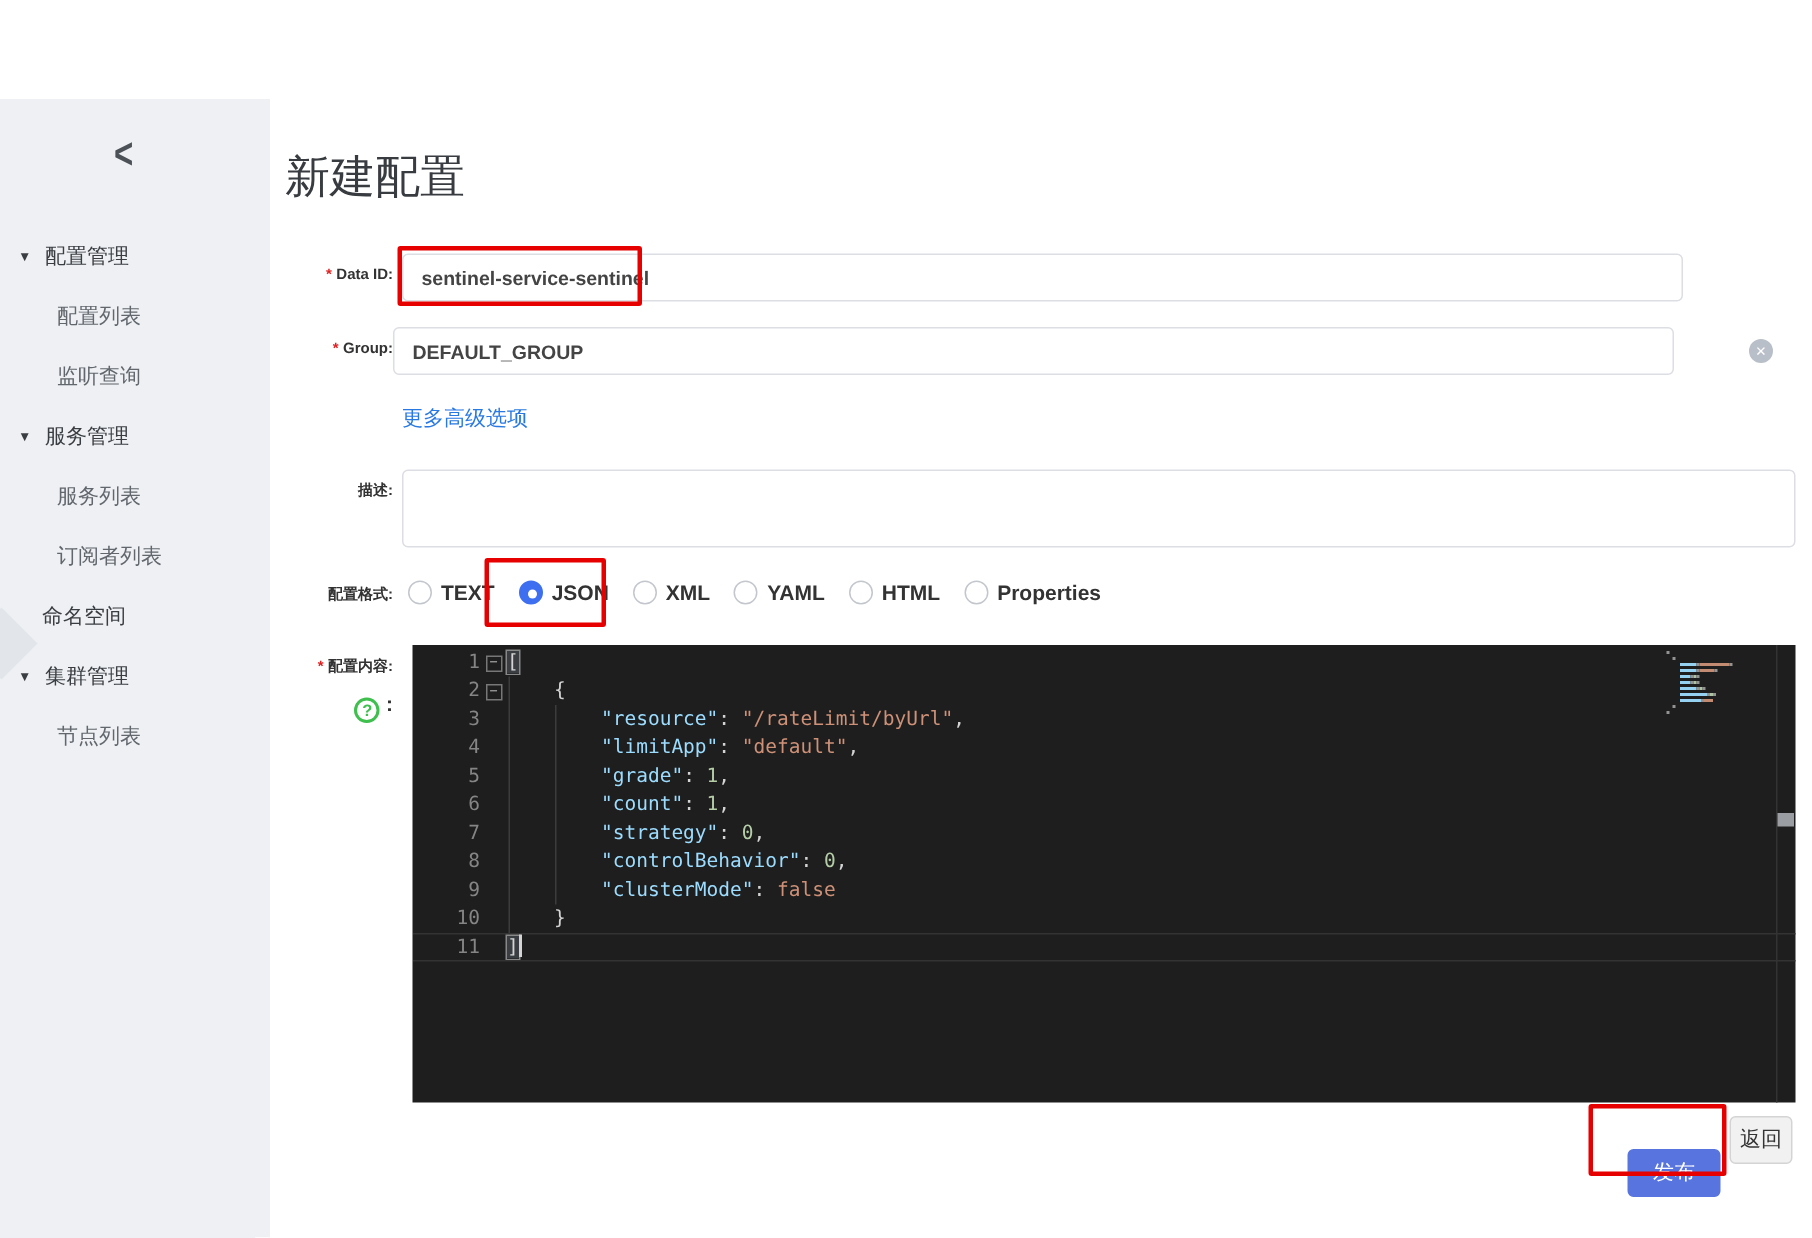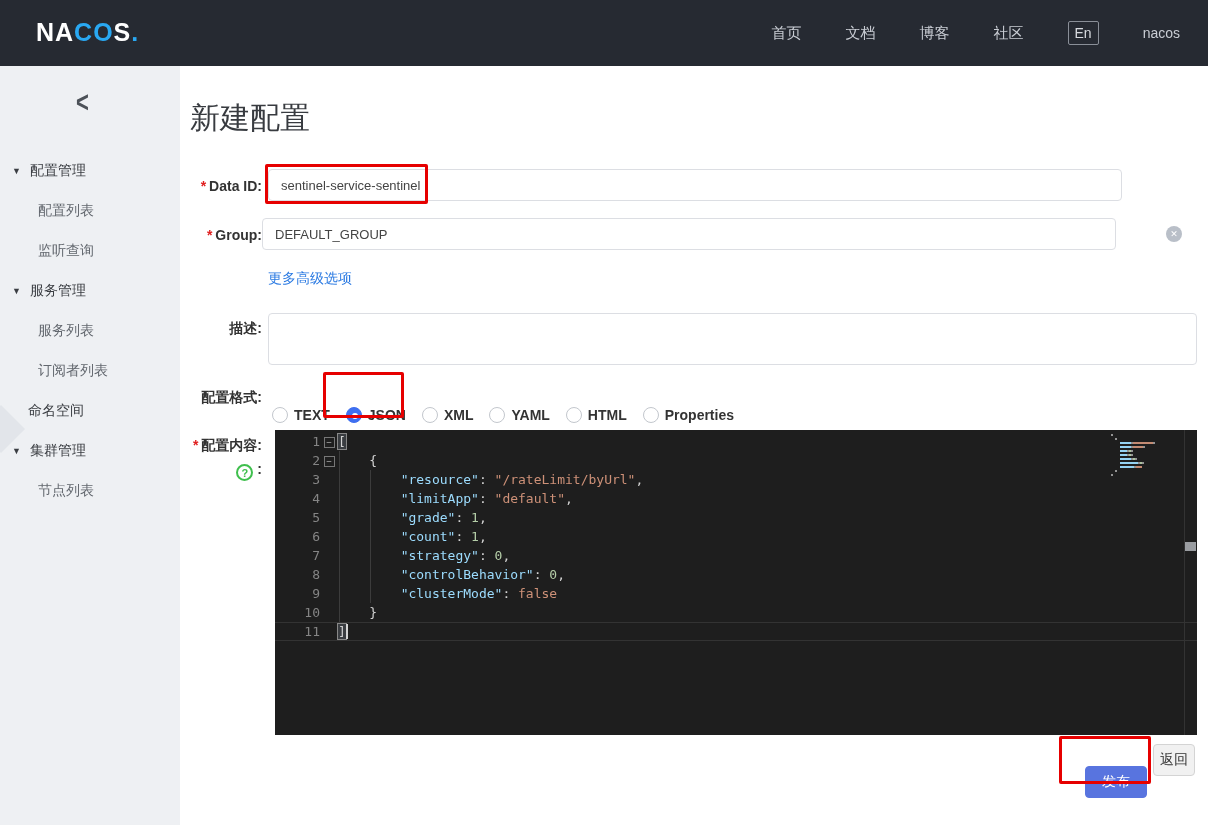--- a/index.html
+++ b/index.html
@@ -29,33 +29,33 @@
   .menu{position:absolute;left:0;top:84px;width:180px;}
   .side-item{height:40px;line-height:40px;font-size:14px;cursor:pointer;white-space:nowrap;}
   .side-item .arrow{display:inline-block;margin:0 9px 0 12px;font-size:9px;color:#3a3d42;vertical-align:1px;}
   .side-item.group{color:#3a3d42;}
   .side-item.sub{color:#62676e;padding-left:38px;}
   .side-item.top{color:#3a3d42;padding-left:28px;}
 
   
   .content{position:absolute;left:180px;top:66px;width:1028px;height:759px;background:#fff;}
   .page-title{position:absolute;left:190px;top:98px;font-size:30px;color:#383b40;font-weight:500;}
-  .flabel{position:absolute;left:180px;width:82px;text-align:right;font-size:14px;font-weight:bold;color:#333;}
+  .flabel{position:absolute;left:180px;width:82px;text-align:right;font-size:10px;font-weight:bold;color:#333;}
   .req{color:#e02020;margin-right:3px;font-weight:bold;}
   .tinput{position:absolute;left:268px;width:854px;height:32px;border:1px solid #dcdee3;border-radius:4px;
-    font-size:13px;color:#444;padding:0 12px;font-family:"Liberation Sans",sans-serif;outline:none;background:#fff;}
+    font-size:13px;color:#444;padding:0 12px;font-family:"Liberation Sans",sans-serif;outline:none;background:#fff;font-weight:bold;}
   .group-wrap{position:absolute;left:262px;top:218px;width:929px;height:32px;padding-left:36px;}
   .group-wrap .tinput{left:0;top:0;}
   .clear-icon{position:absolute;right:9px;top:8px;width:16px;height:16px;border-radius:50%;background:#b9bfc8;
     color:#fff;font-size:9px;line-height:16px;text-align:center;cursor:pointer;}
   .adv-link{position:absolute;left:268px;top:270px;font-size:14px;color:var(--link);cursor:pointer;}
   .desc-area{position:absolute;left:268px;top:313px;width:929px;height:52px;border:1px solid #dcdee3;border-radius:4px;
     resize:none;outline:none;font-family:"Liberation Sans",sans-serif;}
   .radio-row{position:absolute;left:272px;top:387px;display:flex;align-items:center;gap:16px;}
-  .radio-opt{display:flex;align-items:center;gap:6px;cursor:pointer;margin-top:20px;}
+  .radio-opt{display:flex;align-items:center;gap:6px;cursor:pointer;}
   .radio-circle{width:16px;height:16px;border-radius:50%;border:1px solid #c3c7cd;background:#fff;position:relative;}
   .radio-opt.selected .radio-circle{background:var(--radio);border-color:var(--radio);}
   .radio-opt.selected .radio-circle::after{content:"";position:absolute;left:5px;top:5px;width:6px;height:6px;border-radius:50%;background:#fff;}
   .radio-label{font-size:14px;font-weight:bold;color:#333;}
   .help-row{position:absolute;left:180px;top:461px;width:82px;text-align:right;font-size:14px;font-weight:bold;color:#333;}
   .help-icon{display:inline-block;width:17px;height:17px;border:2px solid #3fbf4d;border-radius:50%;color:#3fbf4d;
     font-size:11px;line-height:15px;text-align:center;font-weight:bold;cursor:pointer;vertical-align:-3px;margin-right:4px;}
 
   
   .editor{position:absolute;left:275px;top:430px;width:922px;height:305px;background:var(--editor-bg);
@@ -92,31 +92,20 @@
   .anno{position:absolute;border:3px solid var(--annotation);border-radius:2px;pointer-events:none;}
   .anno-dataid{left:265px;top:164px;width:163px;height:40px;}
   .anno-json{left:323px;top:372px;width:81px;height:46px;}
   .anno-publish{left:1059px;top:736px;width:92px;height:48px;}
 </style>
 </head>
 <body>
 
 <div id="page">
 
-  <div class="header">
-    <div class="logo"><span>NA</span><span class="blue">CO</span><span>S</span><span class="blue">.</span></div>
-    <div class="nav">
-      <span class="nav-item">首页</span>
-      <span class="nav-item">文档</span>
-      <span class="nav-item">博客</span>
-      <span class="nav-item">社区</span>
-      <span class="lang-btn">En</span>
-      <span class="user">nacos</span>
-    </div>
-  </div>
 
   <div class="sidebar">
     <div class="collapse">&lt;</div>
     <div class="side-deco"></div>
     <div class="menu" id="side-menu">
         <div class="side-item group"><span class="arrow">▼</span><span>配置管理</span></div>
         <div class="side-item sub"><span>配置列表</span></div>
         <div class="side-item sub"><span>监听查询</span></div>
         <div class="side-item group"><span class="arrow">▼</span><span>服务管理</span></div>
         <div class="side-item sub"><span>服务列表</span></div>

